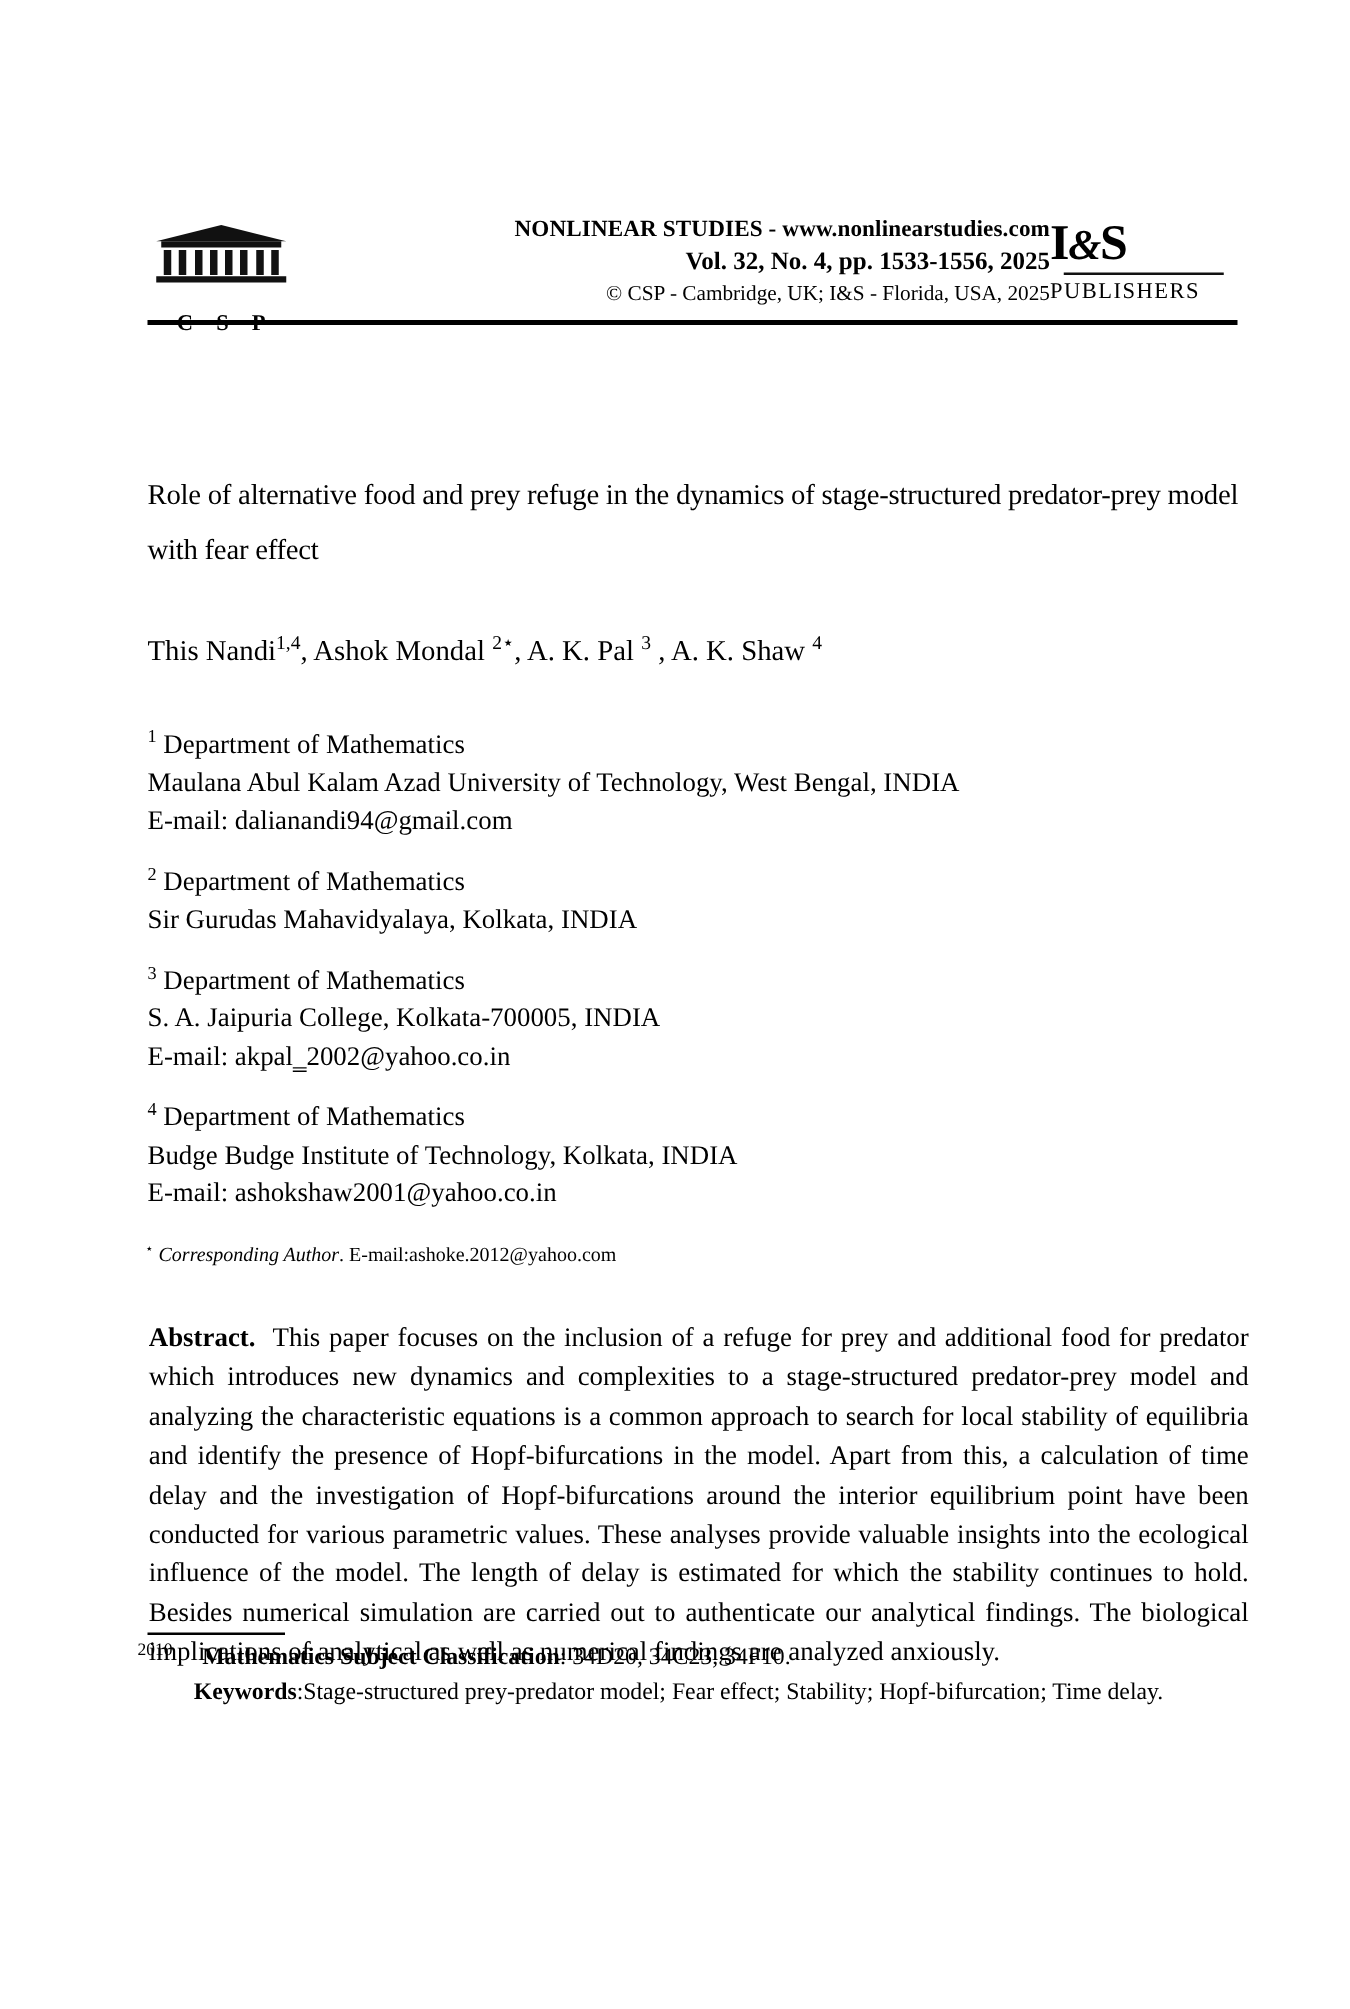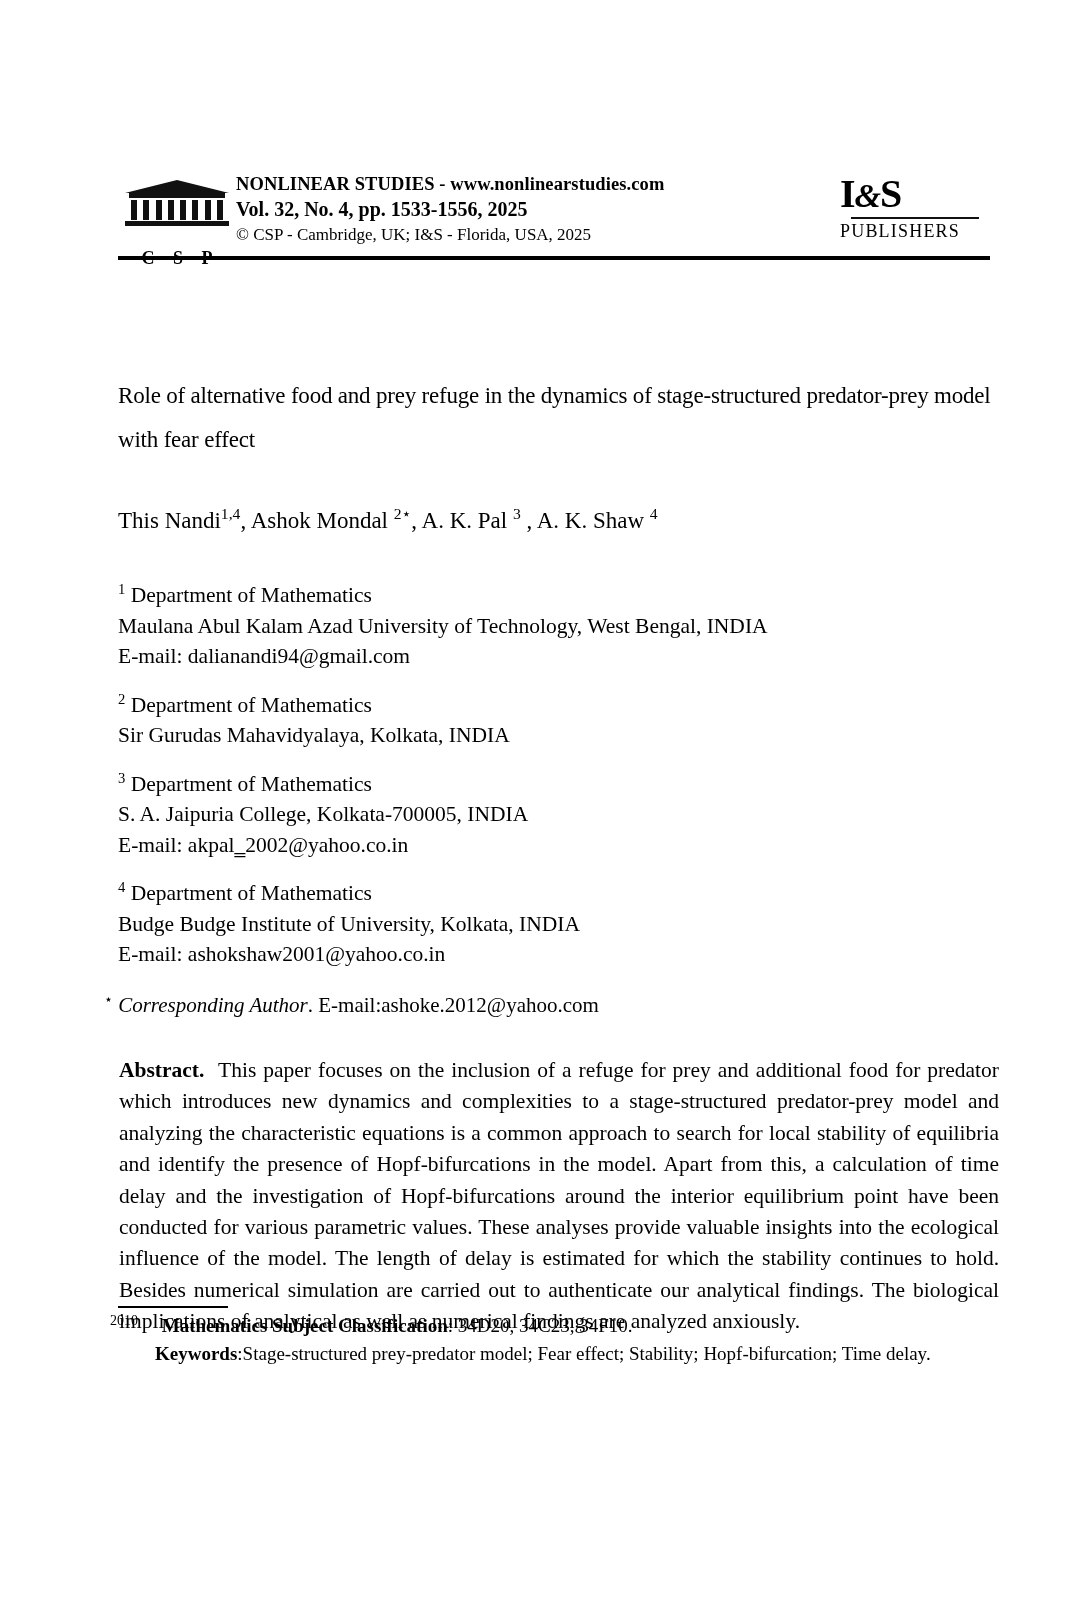--- a/index.html
+++ b/index.html
@@ -83,21 +83,21 @@
     margin-top: 22px;
     font-family: "Liberation Serif", serif;
     font-weight: bold;
     font-size: 18px;
     letter-spacing: 7px;
     padding-left: 7px;
   }
 
   .mast-center {
     flex: 1;
-    text-align: left;
+    text-align: right;
     padding-top: 4px;
   }
   .mast-center .l1 {
     font-weight: bold;
     font-size: 18.5px;
     letter-spacing: 0.1px;
     line-height: 25px;
   }
   .mast-center .l2 {
     font-weight: bold;
@@ -180,24 +180,24 @@
     font-size: 21.5px;
     line-height: 30.5px;
   }
   .affil-block {
     margin-bottom: 18px;
   }
   .affil-line { display: block; }
 
   .corresponding {
     position: absolute;
-    left: 104px;
+    left: 116px;
     top: 990px;
     width: 880px;
-    font-size: 21px;
+    font-size: 16px;
     line-height: 30px;
   }
   .corresponding .ital {
     font-style: italic;
   }
 
   
   .abstract {
     position: absolute;
     left: 119px;
@@ -298,21 +298,21 @@
     </div>
 
     <div class="affil-block">
       <span class="affil-line"><sup>3</sup> <span>Department of Mathematics</span></span>
       <span class="affil-line">S. A. Jaipuria College, Kolkata-700005, INDIA</span>
       <span class="affil-line">E-mail: akpal‗2002@yahoo.co.in</span>
     </div>
 
     <div class="affil-block">
       <span class="affil-line"><sup>4</sup> <span>Department of Mathematics</span></span>
-      <span class="affil-line">Budge Budge Institute of University, Kolkata, INDIA</span>
+      <span class="affil-line">Budge Budge Institute of Technology, Kolkata, INDIA</span>
       <span class="affil-line">E-mail: ashokshaw2001@yahoo.co.in</span>
     </div>
   </div>
 
   <div class="corresponding">
     <sup>⋆</sup> <span class="ital">Corresponding Author</span><span>. E-mail:ashoke.2012@yahoo.com</span>
   </div>
 
   <div class="abstract">
     <span class="lead">Abstract.</span>&nbsp; <span>This paper focuses on the inclusion of a refuge for prey and additional food for predator which introduces new dynamics and complexities to a stage-structured predator-prey model and analyzing the characteristic equations is a common approach to search for local stability of equilibria and identify the presence of Hopf-bifurcations in the model. Apart from this, a calculation of time delay and the investigation of Hopf-bifurcations around the interior equilibrium point have been conducted for various parametric values. These analyses provide valuable insights into the ecological influence of the model. The length of delay is estimated for which the stability continues to hold. Besides numerical simulation are carried out to authenticate our analytical findings. The biological implications of analytical as well as numerical findings are analyzed anxiously.</span>

